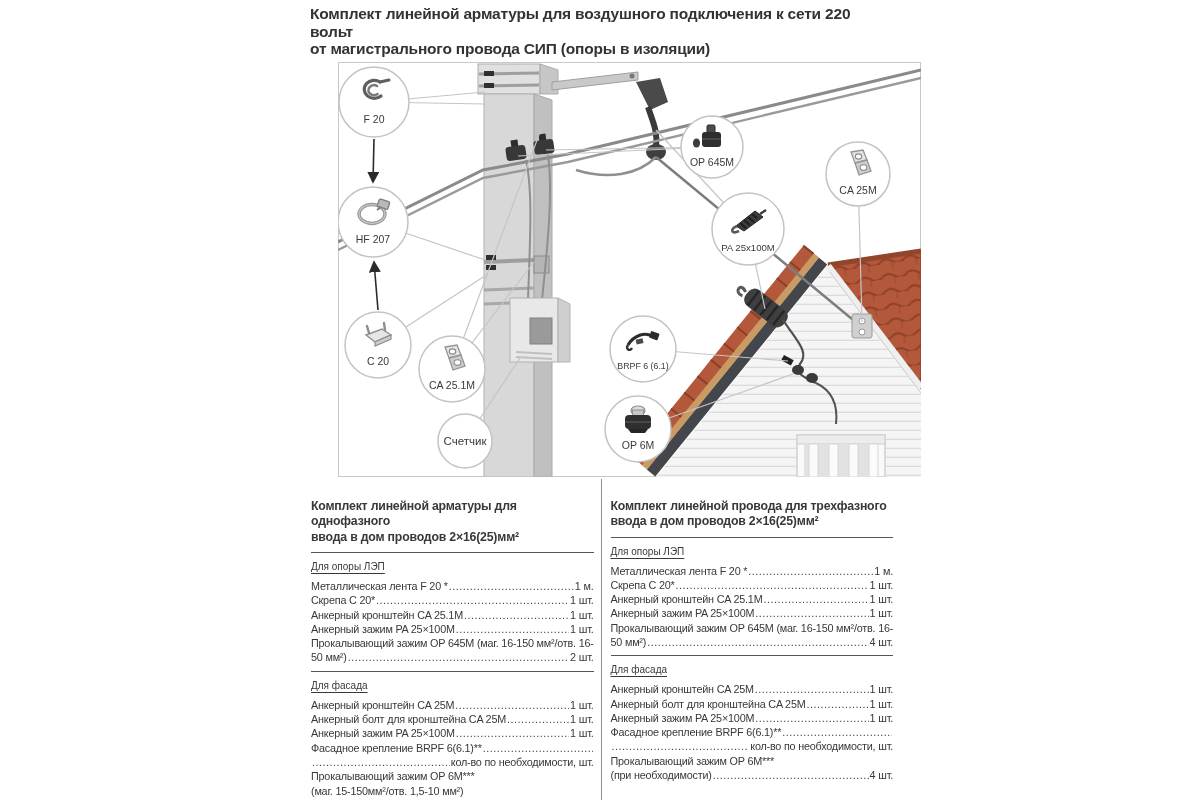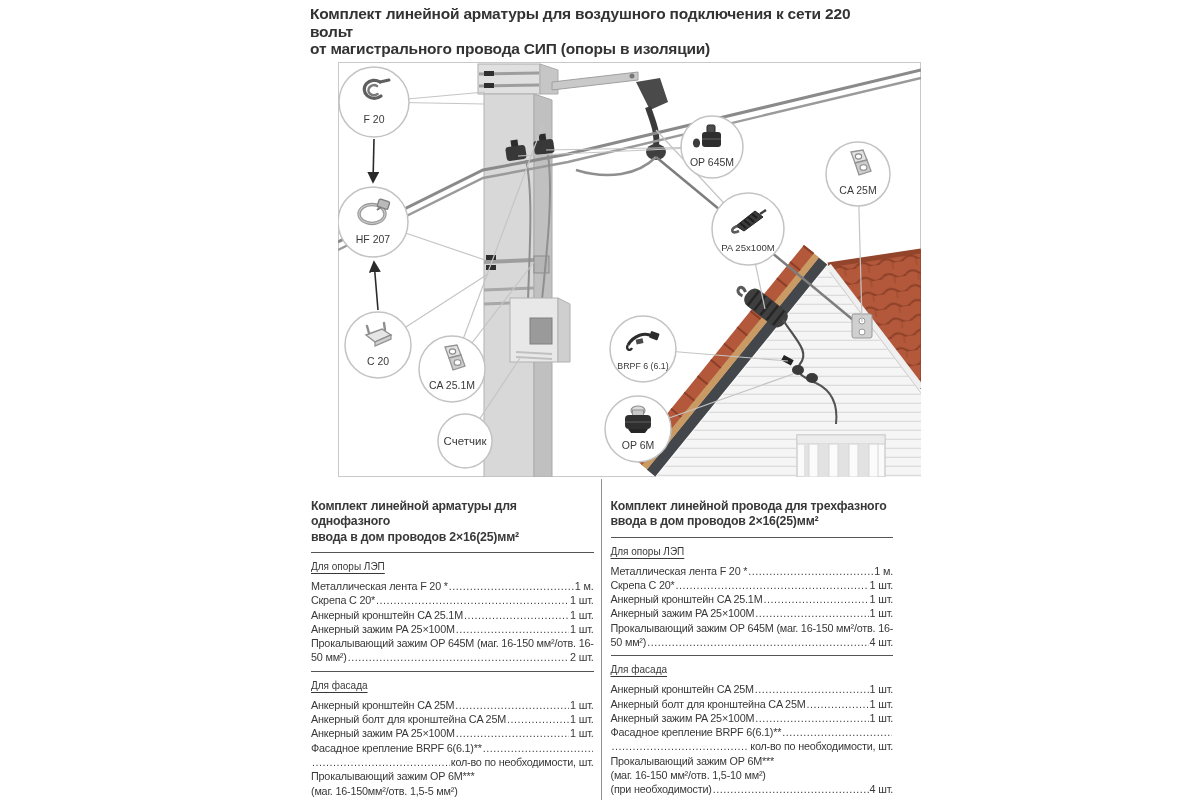--- a/index.html
+++ b/index.html
@@ -366,21 +366,21 @@
             <div class="line">
               <span class="dots"></span>
               <span class="q">кол-во по необходимости, шт.</span>
             </div>
           </div>
           <div class="item">
             <div class="line">
               <span class="t">Прокалывающий зажим OP 6M***</span>
             </div>
             <div class="line">
-              <span class="t">(маг. 16-150мм²/отв. 1,5-5 мм²)</span>
+              <span class="t">(маг. 15-150мм²/отв. 1,5-10 мм²)</span>
             </div>
             <div class="line">
               <span class="t">(при необходимости)</span>
               <span class="dots"></span>
               <span class="q">2 шт.</span>
             </div>
           </div>
         </div>
       </div>
       <div class="col right">
@@ -460,23 +460,20 @@
             <div class="line">
               <span class="dots"></span>
               <span class="q">кол-во по необходимости, шт.</span>
             </div>
           </div>
           <div class="item">
             <div class="line">
               <span class="t">Прокалывающий зажим OP 6M***</span>
             </div>
             <div class="line">
-              <span class="t">(маг. 16-150 мм²/отв. 1,5-10 мм²)</span>
-            </div>
-            <div class="line">
               <span class="t">(при необходимости)</span>
               <span class="dots"></span>
               <span class="q">4 шт.</span>
             </div>
           </div>
         </div>
       </div>
     </div>
 
 </div>

